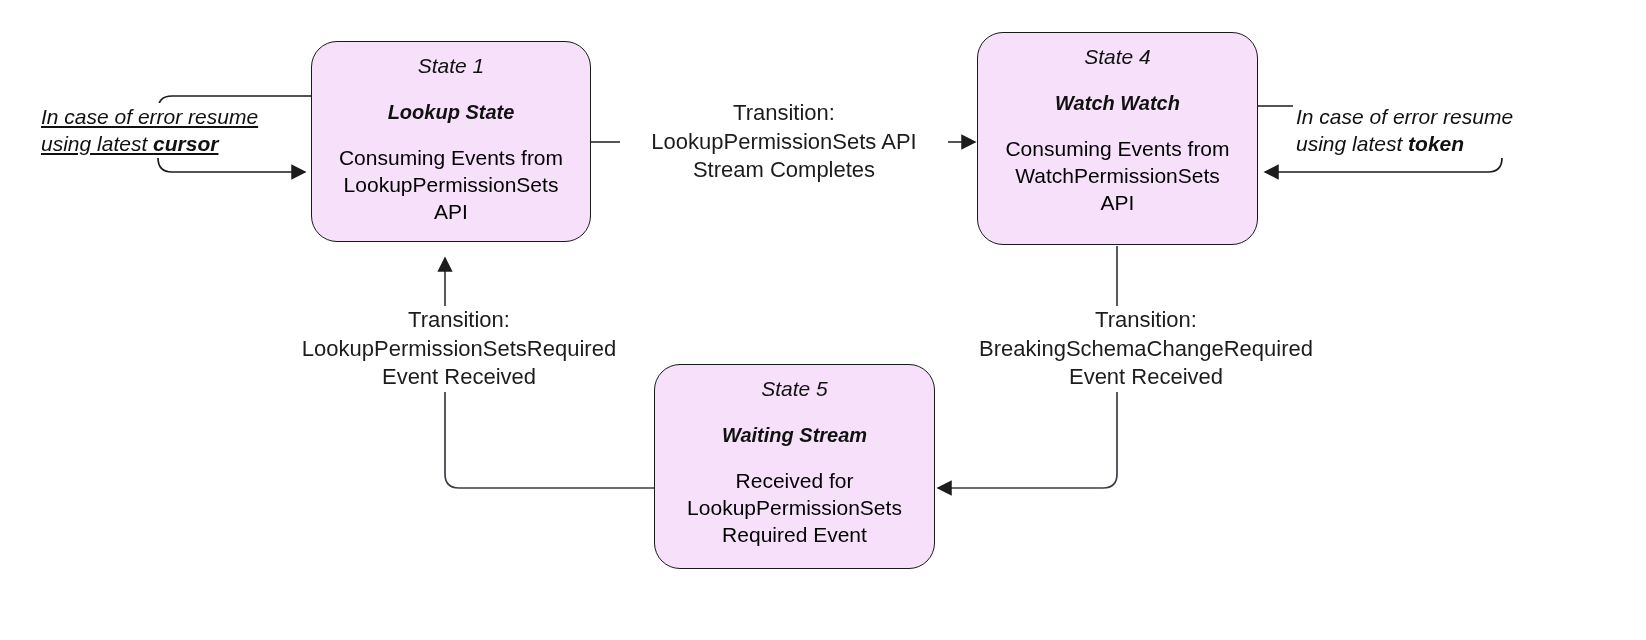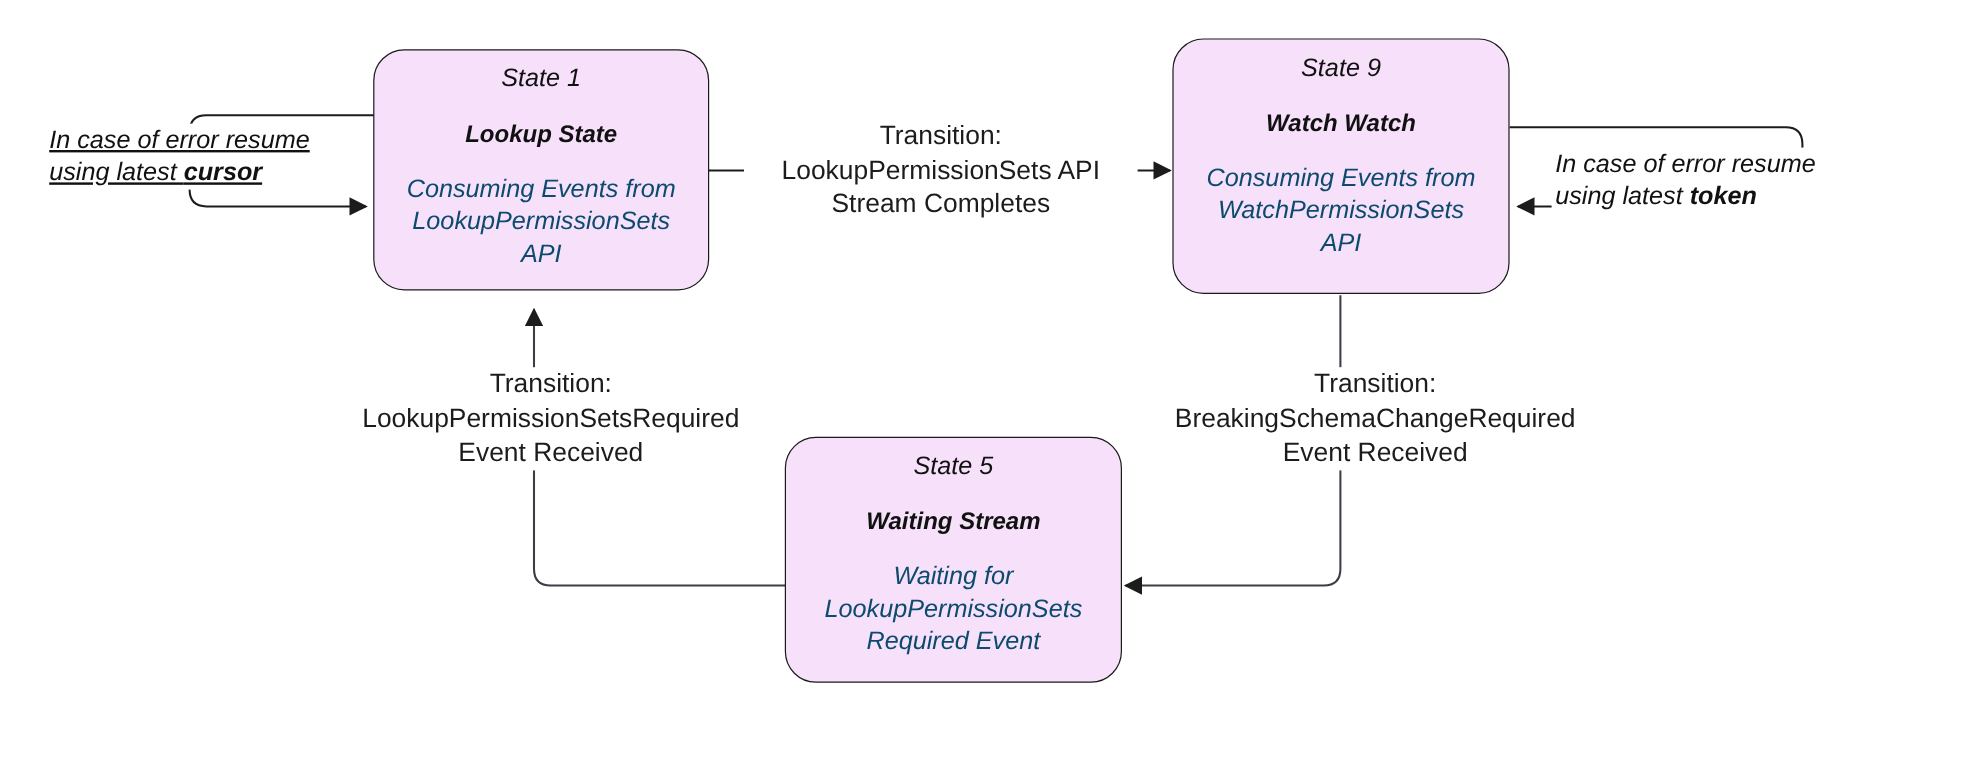--- a/index.html
+++ b/index.html
@@ -44,23 +44,22 @@
   }
   .state-title {
     font-style: italic;
     font-weight: bold;
     font-size: 20px;
     color: #111111;
     line-height: 1.25;
     margin-top: 21px;
   }
   .state-desc {
-    font-style: italic;
     font-size: 21px;
-    color: #0c4a6e;
+    color: #000000;
     line-height: 1.28;
     margin-top: 20px;
     white-space: pre-line;
   }
   .edge-label {
     position: absolute;
     font-size: 22px;
     color: #1c1c1c;
     line-height: 1.30;
     text-align: center;
@@ -109,46 +108,46 @@
 
   <div class="state-box" style="left:311px; top:41px; width:280px; height:201px;">
     <div class="state-index">State 1</div>
     <div class="state-title">Lookup State</div>
     <div class="state-desc">Consuming Events from
 LookupPermissionSets
 API</div>
   </div>
 
   <div class="state-box" style="left:977px; top:32px; width:281px; height:213px;">
-    <div class="state-index">State 9</div>
+    <div class="state-index">State 4</div>
     <div class="state-title">Watch Watch</div>
     <div class="state-desc">Consuming Events from
 WatchPermissionSets
 API</div>
   </div>
 
   <div class="state-box" style="left:654px; top:364px; width:281px; height:205px;">
     <div class="state-index">State 5</div>
     <div class="state-title">Waiting Stream</div>
-    <div class="state-desc">Waiting for
+    <div class="state-desc">Received for
 LookupPermissionSets
 Required Event</div>
   </div>
 
   <div class="edge-label" style="left:620px; top:99px; width:320px;">Transition:
 LookupPermissionSets API
 Stream Completes</div>
 
   <div class="edge-label" style="left:952px; top:306px; width:380px;">Transition:
 BreakingSchemaChangeRequired
 Event Received</div>
 
   <div class="edge-label" style="left:280px; top:306px; width:350px;">Transition:
 LookupPermissionSetsRequired
 Event Received</div>
 
   <div class="loop-label left" style="left:38px; top:103px; width:250px;"><span>In case of error resume
 using latest </span><b>cursor</b></div>
 
-  <div class="loop-label right" style="left:1293px; top:103px; width:250px;margin-top:20px;"><span>In case of error resume
+  <div class="loop-label right" style="left:1293px; top:103px; width:250px;"><span>In case of error resume
 using latest </span><b>token</b></div>
 
 </div>
 
 </body></html>

